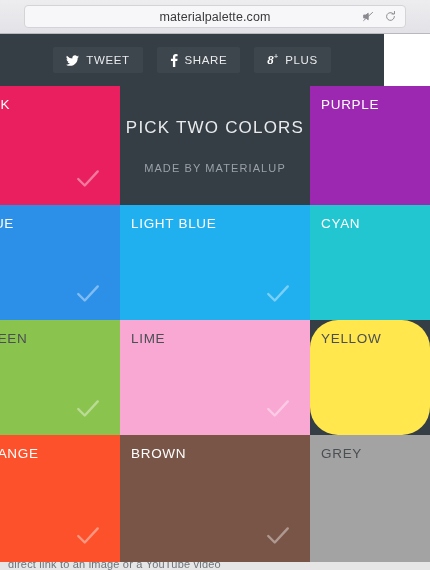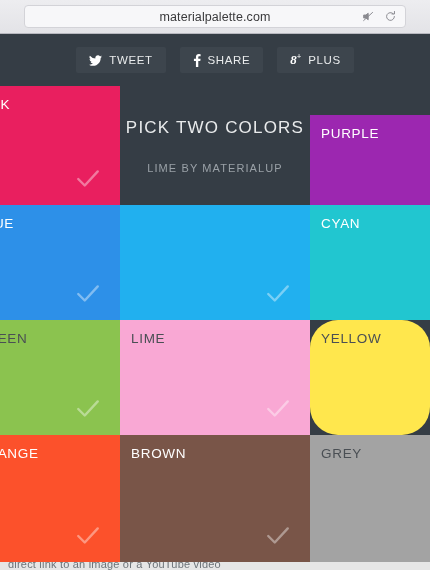--- a/index.html
+++ b/index.html
@@ -49,21 +49,21 @@
     display: flex;
     align-items: center;
     gap: 9px;
   }
   .urlbar-icons svg { display: block; }
 
   
   .social-bar {
     position: absolute;
     left: 0; top: 34px;
-    width: 430px; height: 52px;
+    width: 384px; height: 52px;
     background: #353d45;
     display: flex;
     align-items: center;
     justify-content: center;
     gap: 14px;
     box-sizing: border-box;
   }
   .social-btn {
     background: #3d454d;
     border: none;
@@ -221,34 +221,35 @@
     <div class="tile" style="background: rgb(233, 31, 95);">
       <div class="tile-label" style="left: -24px;">PINK</div>
       <div class="tile-check">
         <svg viewBox="0 0 24 24" fill="none" stroke="#ffffff" stroke-width="2.2" stroke-linecap="round" stroke-linejoin="round">
           <polyline points="3,12 9,18 21,5"></polyline>
         </svg>
       </div>
     </div>
     <div class="tile header-panel">
       <div class="header-title">PICK TWO COLORS</div>
-      <div class="header-sub">LIME BY MATERIALUP</div>
-    </div>
-    <div class="tile" style="background: rgb(156, 39, 176); margin-top: 29px;">
+      <div class="header-sub">MADE BY MATERIALUP</div>
+    </div>
+    <div class="tile" style="background: rgb(156, 39, 176);">
       <div class="tile-label">PURPLE</div>
     </div>
     <div class="tile" style="background: rgb(45, 144, 232);">
       <div class="tile-label" style="left: -24px;">BLUE</div>
       <div class="tile-check">
         <svg viewBox="0 0 24 24" fill="none" stroke="#ffffff" stroke-width="2.2" stroke-linecap="round" stroke-linejoin="round">
           <polyline points="3,12 9,18 21,5"></polyline>
         </svg>
       </div>
     </div>
     <div class="tile" style="background: rgb(33, 176, 239);">
+      <div class="tile-label">LIGHT BLUE</div>
       <div class="tile-check">
         <svg viewBox="0 0 24 24" fill="none" stroke="#ffffff" stroke-width="2.2" stroke-linecap="round" stroke-linejoin="round">
           <polyline points="3,12 9,18 21,5"></polyline>
         </svg>
       </div>
     </div>
     <div class="tile" style="background: rgb(33, 198, 208);">
       <div class="tile-label">CYAN</div>
     </div>
     <div class="tile dark-label" style="background: rgb(139, 195, 79);">

